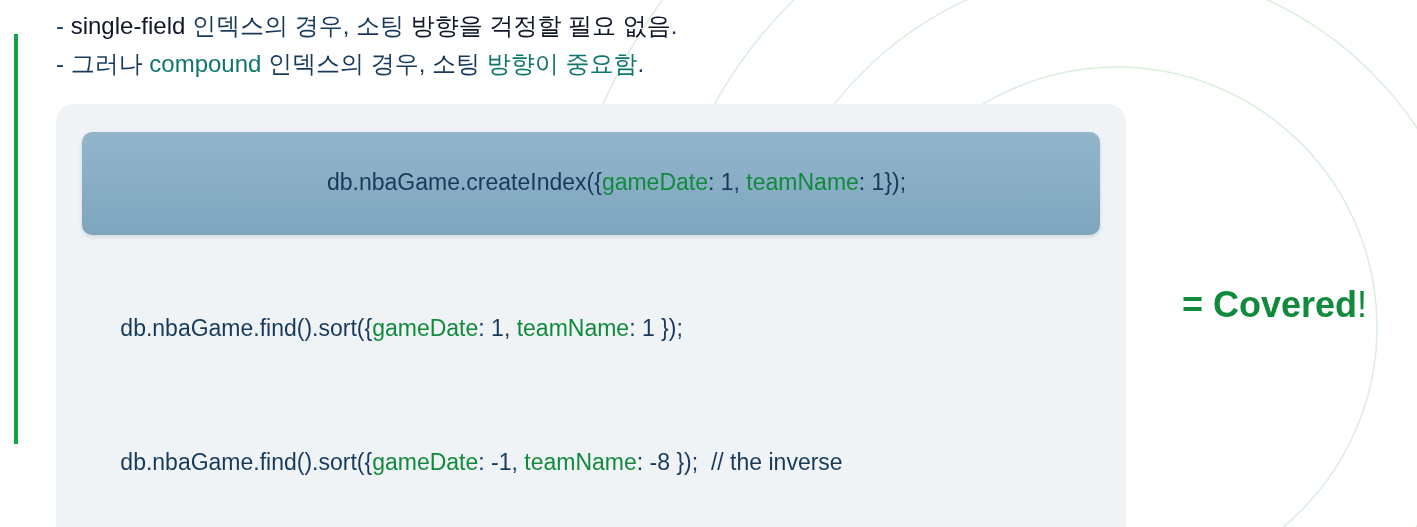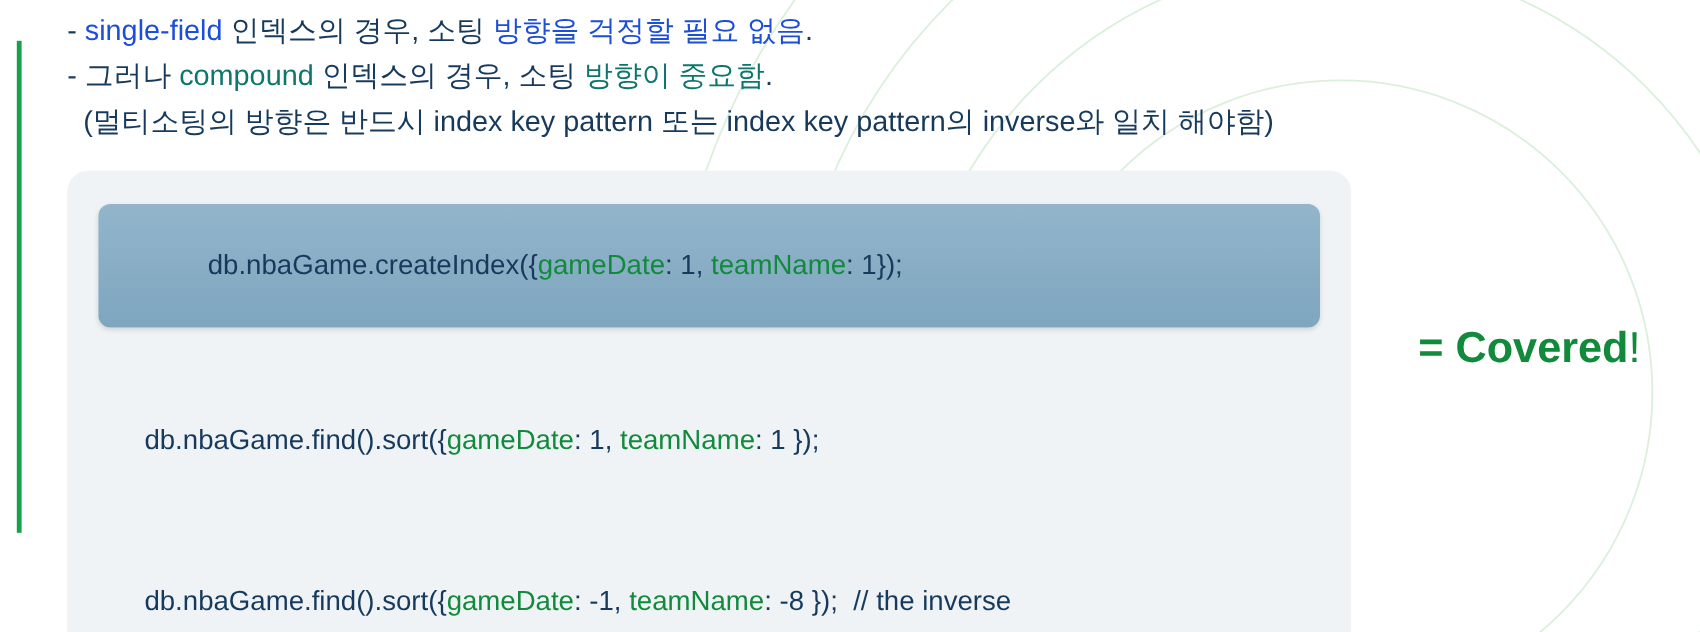--- a/index.html
+++ b/index.html
@@ -44,21 +44,21 @@
   }
   .bullets {
     margin-left: 56px;
     font-size: 24px;
     line-height: 1.5;
     color: #173a5c;
   }
   .bullets .row {
     margin-bottom: 2px;
   }
-  .green { color: #1d4ed8; }
+  .green { color: #0f172a; }
   .brown { color: #0f766e; }
   .navy  { color: #173a5c; }
   .code-panel {
     margin: 22px 0 0 56px;
     width: 1070px;
     background: #eff3f6;
     border-radius: 18px;
     padding: 28px 26px 24px 26px;
     box-sizing: border-box;
     position: relative;
@@ -75,21 +75,21 @@
   .code-line {
     font-size: 23px;
     color: #173a5c;
     line-height: 1.95;
     white-space: pre;
   }
   .code-line .kw { color: #118a3b; }
   .covered {
     position: absolute;
     right: 50px;
-    top: 269px;
+    top: 284px;
     color: #118a3b;
     font-size: 36px;
     font-weight: 700;
     z-index: 2;
   }
   .covered .excl { font-weight: 400; }
 </style>
 </head>
 <body>
 
@@ -104,27 +104,26 @@
 
 <div class="content">
 
   <div class="bullets">
     <div class="row">
       <span class="navy">- </span><span class="green">single-field</span><span class="navy"> 인덱스의 경우, 소팅 </span><span class="green">방향을 걱정할 필요 없음</span><span class="navy">.</span>
     </div>
     <div class="row">
       <span class="navy">- 그러나 </span><span class="brown">compound</span><span class="navy"> 인덱스의 경우, 소팅 </span><span class="brown">방향이 중요함</span><span class="navy">.</span>
     </div>
-    <div class="row navy" style="white-space:pre;">  (멀티소팅의 방향은 반드시 index key pattern 또는 index key pattern의 inverse와 일치 해야함)</div>
   </div>
 
   <div class="code-panel">
 
     <div class="create-box">
-      <div class="code-line" style="line-height:1;">
+      <div class="code-line" style="line-height:1;text-align:center;">
         <span>db.nbaGame.createIndex({</span><span class="kw">gameDate</span><span>: 1, </span><span class="kw">teamName</span><span>: 1});</span>
       </div>
     </div>
 
     <div class="code-line">
       <span>db.nbaGame.find().sort({</span><span class="kw">gameDate</span><span>: 1, </span><span class="kw">teamName</span><span>: 1 });</span>
     </div>
 
     <div class="code-line">
       <span>db.nbaGame.find().sort({</span><span class="kw">gameDate</span><span>: -1, </span><span class="kw">teamName</span><span>: -8 });  // the inverse</span>

